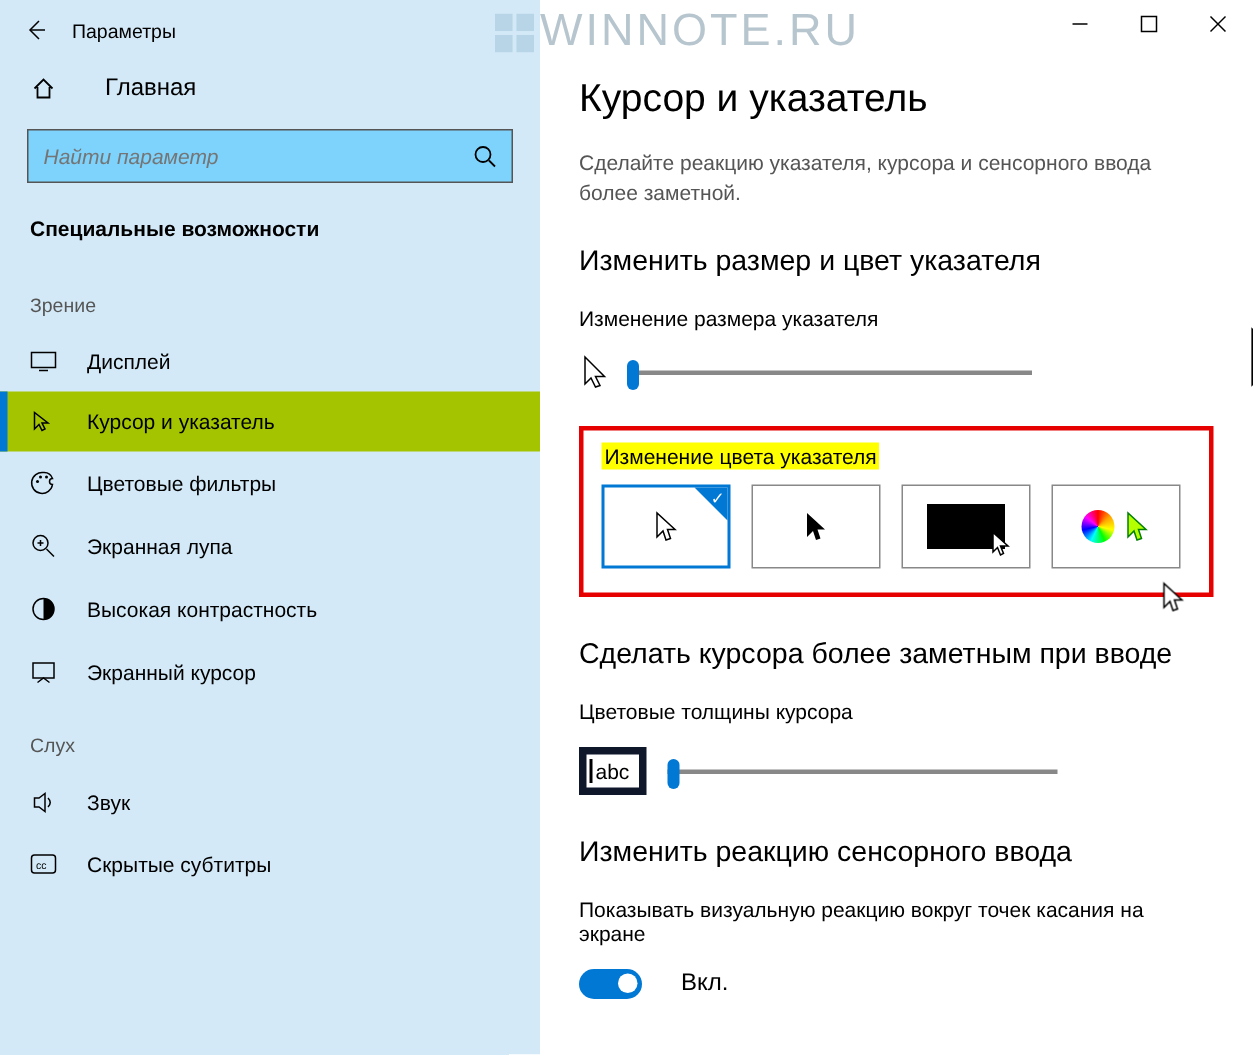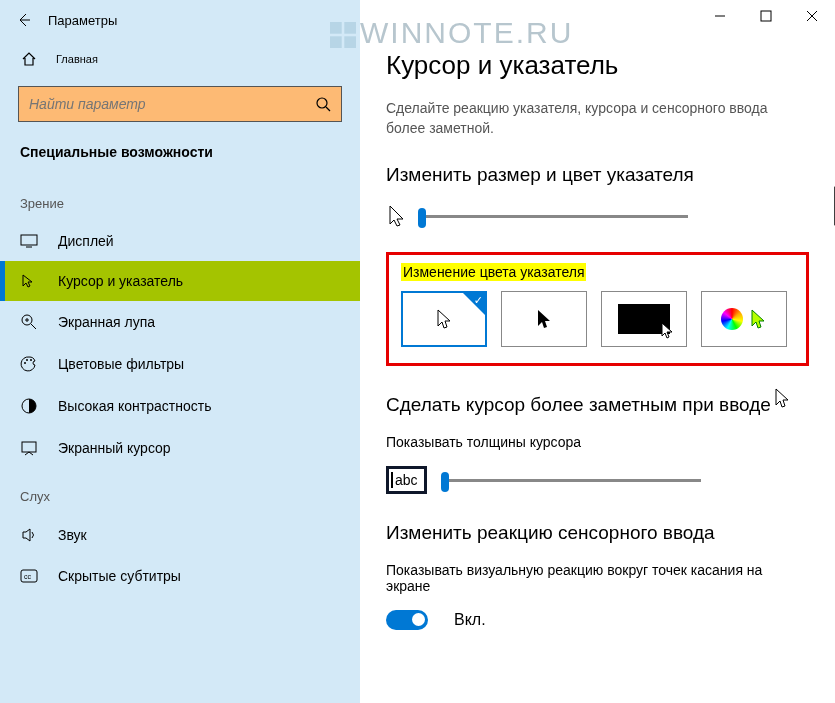--- a/index.html
+++ b/index.html
@@ -4,35 +4,35 @@
 <style>
 * { margin: 0; padding: 0; box-sizing: border-box; font-family: "Segoe UI", Arial, sans-serif; }
 body { background: #fff; width: 835px; height: 703px; overflow: hidden; position: relative; }
 .window { display: flex; height: 100%; }
 .sidebar { width: 360px; background: #d3e9f7; display: flex; flex-direction: column; }
 .titlebar { display: flex; align-items: center; height: 40px; padding: 0 8px; }
 .back-btn { width: 32px; height: 32px; display: flex; align-items: center; justify-content: center; cursor: pointer; }
 .title-text { font-size: 13px; margin-left: 8px; color: #000; }
 .home-row { display: flex; align-items: center; padding: 10px 20px; cursor: pointer; }
 .home-row .icon { width: 20px; display: flex; }
-.home-row .label { margin-left: 16px; font-size: 11px; }
-.search-box { margin: 8px 18px 14px 18px; height: 36px; border: 1px solid #555; display: flex; align-items: center; background: #fdba74; }
+.home-row .label { margin-left: 30px; font-size: 16px; }
+.search-box { margin: 8px 18px 14px 18px; height: 36px; border: 1px solid #555; display: flex; align-items: center; background: #7dd3fc; }
 .search-box input { flex: 1; background: transparent; border: none; outline: none; font-size: 14px; padding: 0 10px; font-style: italic; color: #555; }
 .search-box .search-icon { width: 36px; display: flex; align-items: center; justify-content: center; }
 .category-title { font-size: 14px; font-weight: 600; padding: 8px 20px 16px 20px; }
 .group-label { font-size: 13px; color: #555; padding: 20px 20px 10px 20px; }
 .nav-item { display: flex; align-items: center; padding: 12px 20px; cursor: pointer; position: relative; text-align: center; }
 .nav-item .icon { width: 20px; display: flex; align-items: center; }
 .nav-item .label { margin-left: 18px; font-size: 14px; }
 .nav-item.selected { background: #a4c400; }
 .nav-item.selected::before { content: ""; position: absolute; left: 0; top: 0; bottom: 0; width: 5px; background: #0078d4; }
 .main { flex: 1; background: #fff; position: relative; display: flex; flex-direction: column; }
 .winctrls { position: absolute; top: 0; right: 0; display: flex; }
 .winctrls div { width: 46px; height: 32px; display: flex; align-items: center; justify-content: center; cursor: pointer; }
-.watermark { position: absolute; top: 16px; left: -30px; font-size: 30px; color: #b7c6ce; letter-spacing: 2px; font-weight: 300; pointer-events: none; }
+.watermark { position: absolute; top: 4px; left: -30px; font-size: 30px; color: #b7c6ce; letter-spacing: 2px; font-weight: 300; pointer-events: none; }
 .watermark .wmlogo { display: inline-block; width: 26px; height: 26px; margin-right: 4px; vertical-align: middle; }
 .content { padding: 50px 26px 0 26px; overflow-y: auto; }
 .page-title { font-size: 26px; font-weight: 400; margin-bottom: 18px; }
 .desc { font-size: 14px; color: #555; margin-bottom: 26px; max-width: 430px; line-height: 1.4; }
 .section-title { font-size: 19px; font-weight: 400; margin-bottom: 18px; }
 .field-label { font-size: 14px; margin-bottom: 16px; }
 .slider-row { display: flex; align-items: center; margin-bottom: 24px; position: relative; }
 .cursor-small { margin-right: 12px; }
 .slider-track { width: 270px; height: 3px; background: #888; position: relative; }
 .slider-thumb { position: absolute; left: 0; top: -7px; width: 8px; height: 20px; background: #0078d4; border-radius: 4px; }
@@ -40,21 +40,21 @@
 .highlight-box { border: 3px solid #e60000; padding: 8px 12px 16px 12px; margin-bottom: 28px; }
 .hl-label { background: #ffff00; display: inline-block; font-size: 14px; padding: 1px 2px; margin-bottom: 10px; }
 .color-options { display: flex; gap: 14px; }
 .color-opt { width: 86px; height: 56px; border: 1px solid #888; position: relative; display: flex; align-items: center; justify-content: center; cursor: pointer; }
 .color-opt.selected { border: 2px solid #0078d4; }
 .color-opt.selected::after { content: ""; position: absolute; top: 0; right: 0; width: 0; height: 0; border-top: 22px solid #0078d4; border-left: 22px solid transparent; }
 .checkmark { position: absolute; top: 1px; right: 2px; color: #fff; font-size: 11px; z-index: 1; }
 .black-box { width: 52px; height: 30px; background: #000; position: relative; }
 .color-wheel { width: 22px; height: 22px; border-radius: 50%; background: conic-gradient(red, orange, yellow, lime, cyan, blue, magenta, red); margin-right: 6px; }
 .thickness-row { display: flex; align-items: center; gap: 14px; margin-bottom: 28px; }
-.abc-box { border: 3px solid #0f172a; padding: 3px 6px; font-size: 14px; position: relative; }
+.abc-box { border: 5px solid #0f172a; padding: 3px 6px; font-size: 14px; position: relative; }
 .abc-box .caret { position: absolute; left: 2px; top: 3px; bottom: 3px; width: 2px; background: #000; }
 .toggle-row { display: flex; align-items: center; gap: 26px; }
 .toggle { width: 42px; height: 20px; background: #0078d4; border-radius: 10px; position: relative; cursor: pointer; }
 .toggle::after { content: ""; position: absolute; right: 3px; top: 3px; width: 13px; height: 13px; background: #fff; border-radius: 50%; }
 .deco-cursor { position: absolute; right: 44px; bottom: 294px; pointer-events: none; }
 svg { display: block; }
 </style>
 </head>
 <body>
 
@@ -103,38 +103,38 @@
       <span class="icon">
           <svg width="16" height="16" viewBox="0 0 16 16">
             <path d="M3 2 L3 13 L6 10 L8 14 L10 13 L8 9 L12 9 Z" stroke="#000" fill="none"></path>
           </svg>
         </span>
       <span class="label">Курсор и указатель</span>
     </div>
     <div class="nav-item">
       <span class="icon">
           <svg width="18" height="18" viewBox="0 0 18 18">
+            <path d="M9 2 A7 7 0 1 0 15 10 Q13 10 13 8 Q13 6 15 6 A6 6 0 0 0 9 2" stroke="#000" fill="none"></path>
+            <circle cx="5" cy="8" r="1" fill="#000"></circle>
+            <circle cx="7" cy="5" r="1" fill="#000"></circle>
+            <circle cx="11" cy="5" r="1" fill="#000"></circle>
+          </svg>
+        </span>
+      <span class="label">Цветовые фильтры</span>
+    </div>
+    <div class="nav-item">
+      <span class="icon">
+          <svg width="18" height="18" viewBox="0 0 18 18">
             <circle cx="7" cy="7" r="5" stroke="#000" fill="none"></circle>
             <line x1="11" y1="11" x2="16" y2="16" stroke="#000"></line>
             <line x1="5" y1="7" x2="9" y2="7" stroke="#000"></line>
             <line x1="7" y1="5" x2="7" y2="9" stroke="#000"></line>
           </svg>
         </span>
       <span class="label">Экранная лупа</span>
-    </div>
-    <div class="nav-item">
-      <span class="icon">
-          <svg width="18" height="18" viewBox="0 0 18 18">
-            <path d="M9 2 A7 7 0 1 0 15 10 Q13 10 13 8 Q13 6 15 6 A6 6 0 0 0 9 2" stroke="#000" fill="none"></path>
-            <circle cx="5" cy="8" r="1" fill="#000"></circle>
-            <circle cx="7" cy="5" r="1" fill="#000"></circle>
-            <circle cx="11" cy="5" r="1" fill="#000"></circle>
-          </svg>
-        </span>
-      <span class="label">Цветовые фильтры</span>
     </div>
     <div class="nav-item">
       <span class="icon">
           <svg width="18" height="18" viewBox="0 0 18 18">
             <circle cx="9" cy="9" r="7" stroke="#000" fill="none"></circle>
             <path d="M9 2 A7 7 0 0 1 9 16 Z" fill="#000"></path>
           </svg>
         </span>
       <span class="label">Высокая контрастность</span>
     </div>
@@ -196,20 +196,21 @@
             <line x1="11" y1="1" x2="1" y2="11" stroke="#000"></line>
           </svg>
         </div>
     </div>
 
     <div class="content">
       <div class="page-title">Курсор и указатель</div>
       <div class="desc">Сделайте реакцию указателя, курсора и сенсорного ввода более заметной.</div>
 
       <div class="section-title">Изменить размер и цвет указателя</div>
+      <div class="field-label">Изменение размера указателя</div>
       <div class="slider-row">
         <span class="cursor-small">
           <svg width="20" height="24" viewBox="0 0 20 24">
               <path d="M4 2 L4 20 L8 16 L11 22 L14 21 L11 15 L17 15 Z" stroke="#000" fill="#fff"></path>
             </svg>
         </span>
         <div class="slider-track">
           <div class="slider-thumb"></div>
         </div>
         <span class="cursor-big">
@@ -242,22 +243,22 @@
           </div>
           <div class="color-opt">
             <div class="color-wheel"></div>
             <svg width="18" height="22" viewBox="0 0 18 22">
                 <path d="M3 2 L3 18 L7 14 L9 20 L12 19 L10 13 L15 13 Z" stroke="#008000" fill="#b6ff00"></path>
               </svg>
           </div>
         </div>
       </div>
 
-      <div class="section-title">Сделать курсор более заметным при вводе</div>
-      <div class="field-label">Показывать толщины курсора</div>
+      <div class="section-title">Сделать курсора более заметным при вводе</div>
+      <div class="field-label">Цветовые толщины курсора</div>
       <div class="thickness-row">
         <div class="abc-box">
           <span class="caret"></span>
           <span>abc</span>
         </div>
         <div class="slider-track" style="width:260px">
           <div class="slider-thumb"></div>
         </div>
       </div>
 

